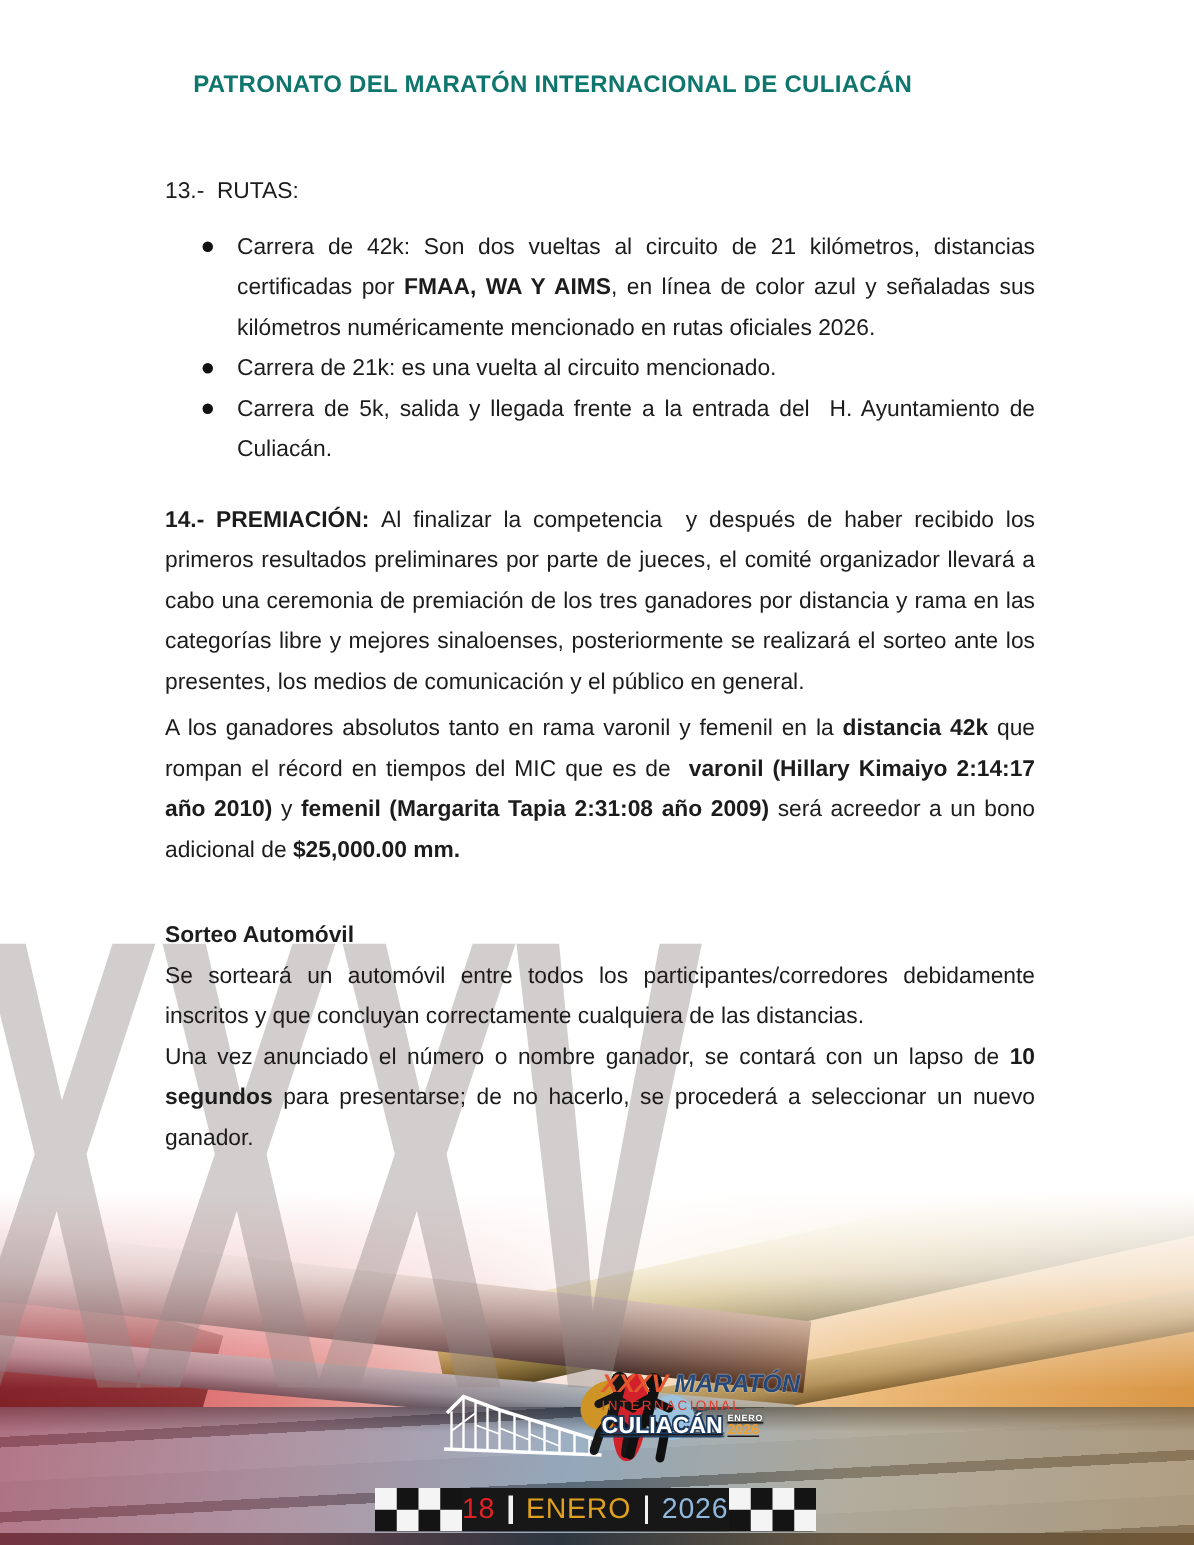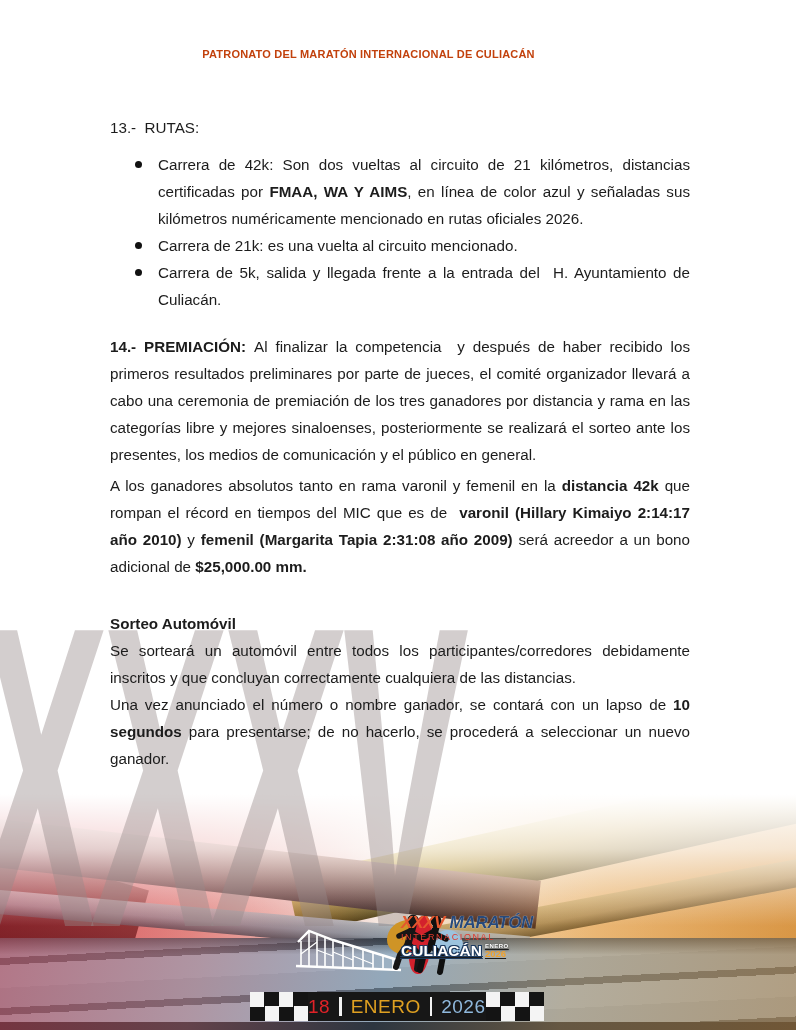--- a/index.html
+++ b/index.html
@@ -5,21 +5,21 @@
   * { margin:0; padding:0; box-sizing:border-box; }
   html,body { width:796px; height:1030px; }
   body {
     position:relative; width:796px; height:1030px; overflow:hidden;
     background:#ffffff; font-family:"Liberation Sans", sans-serif; color:#1c1c1c;
   }
 
   
   .doc-title {
     position:absolute; top:48px; left:0; width:737px; text-align:center;
-    color:#c2410c; font-size:11px; font-weight:bold; letter-spacing:.2px;
+    color:#0f766e; font-size:16px; font-weight:bold; letter-spacing:.2px;
     z-index:3;
   }
   .content {
     position:absolute; left:110px; top:0; width:580px; z-index:3;
     font-size:15.2px; line-height:27px;
   }
   .para { text-align:justify; white-space:pre-wrap; }
   .b { font-weight:bold; }
   .h13 { margin-top:114px; font-weight:normal; white-space:pre-wrap; }
   .bullets { margin-top:10px; list-style:none; }

